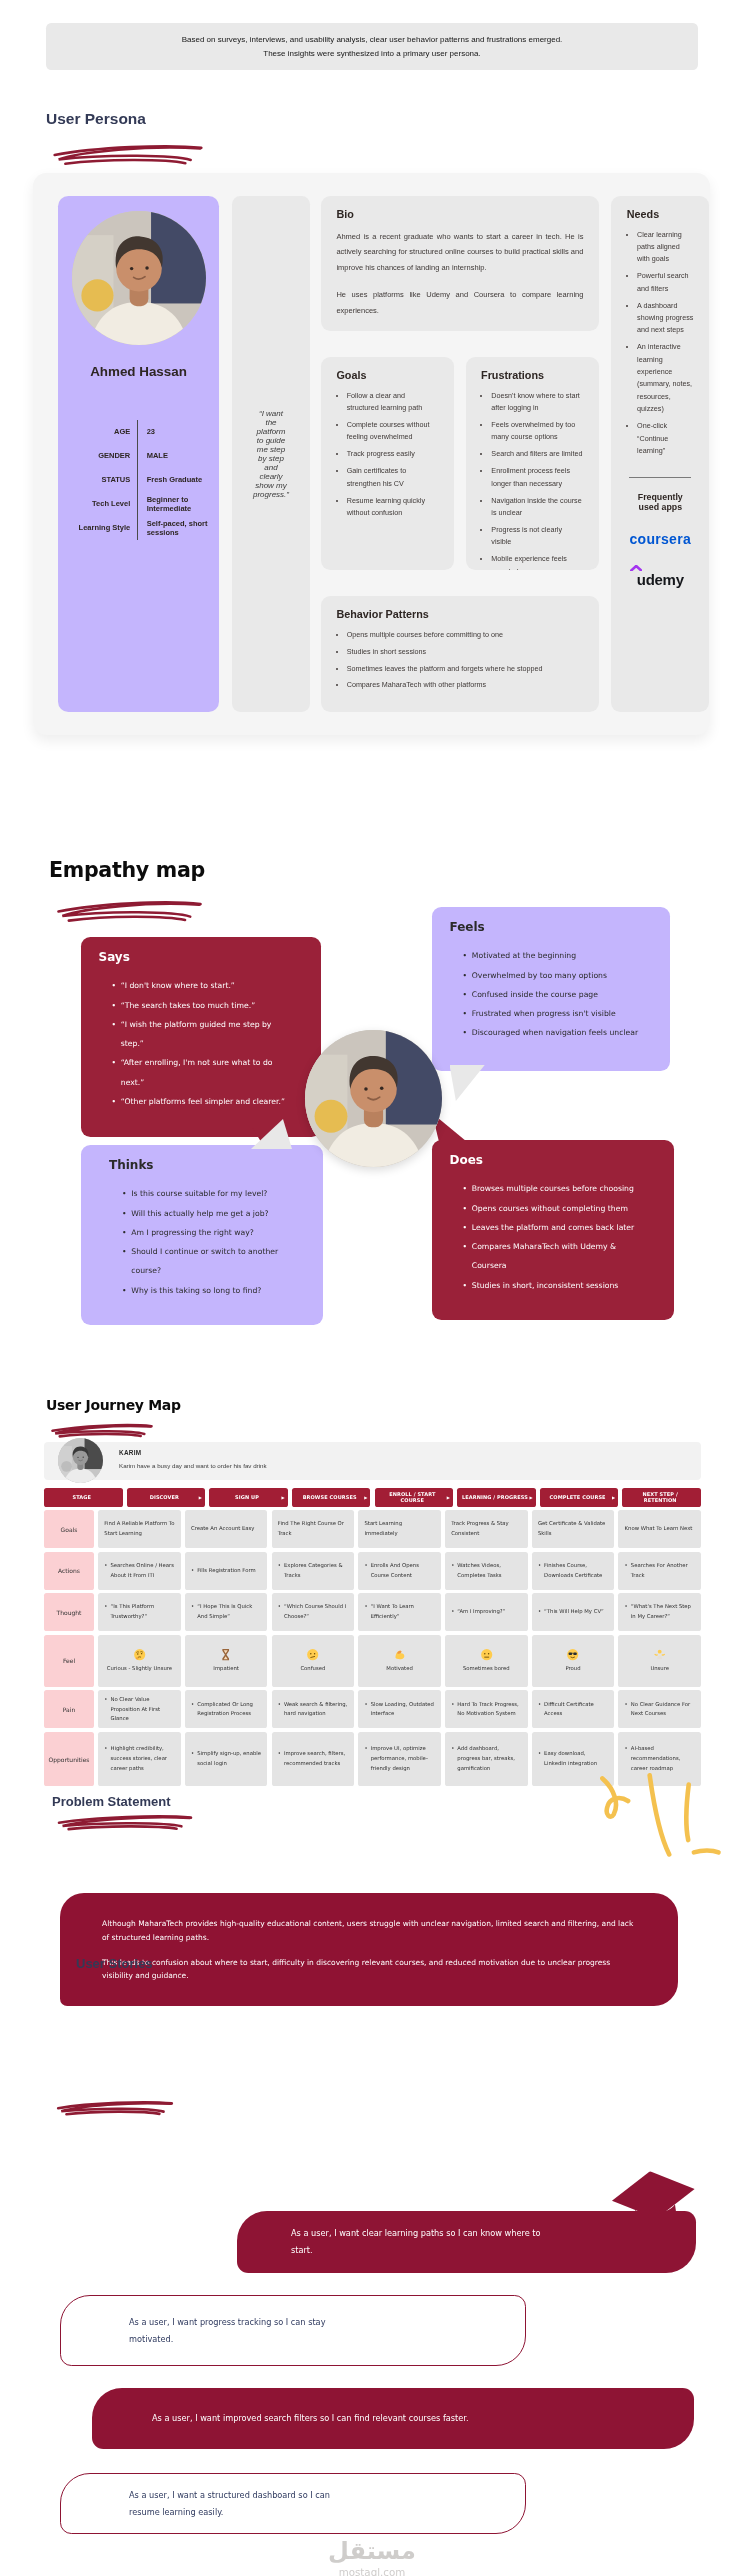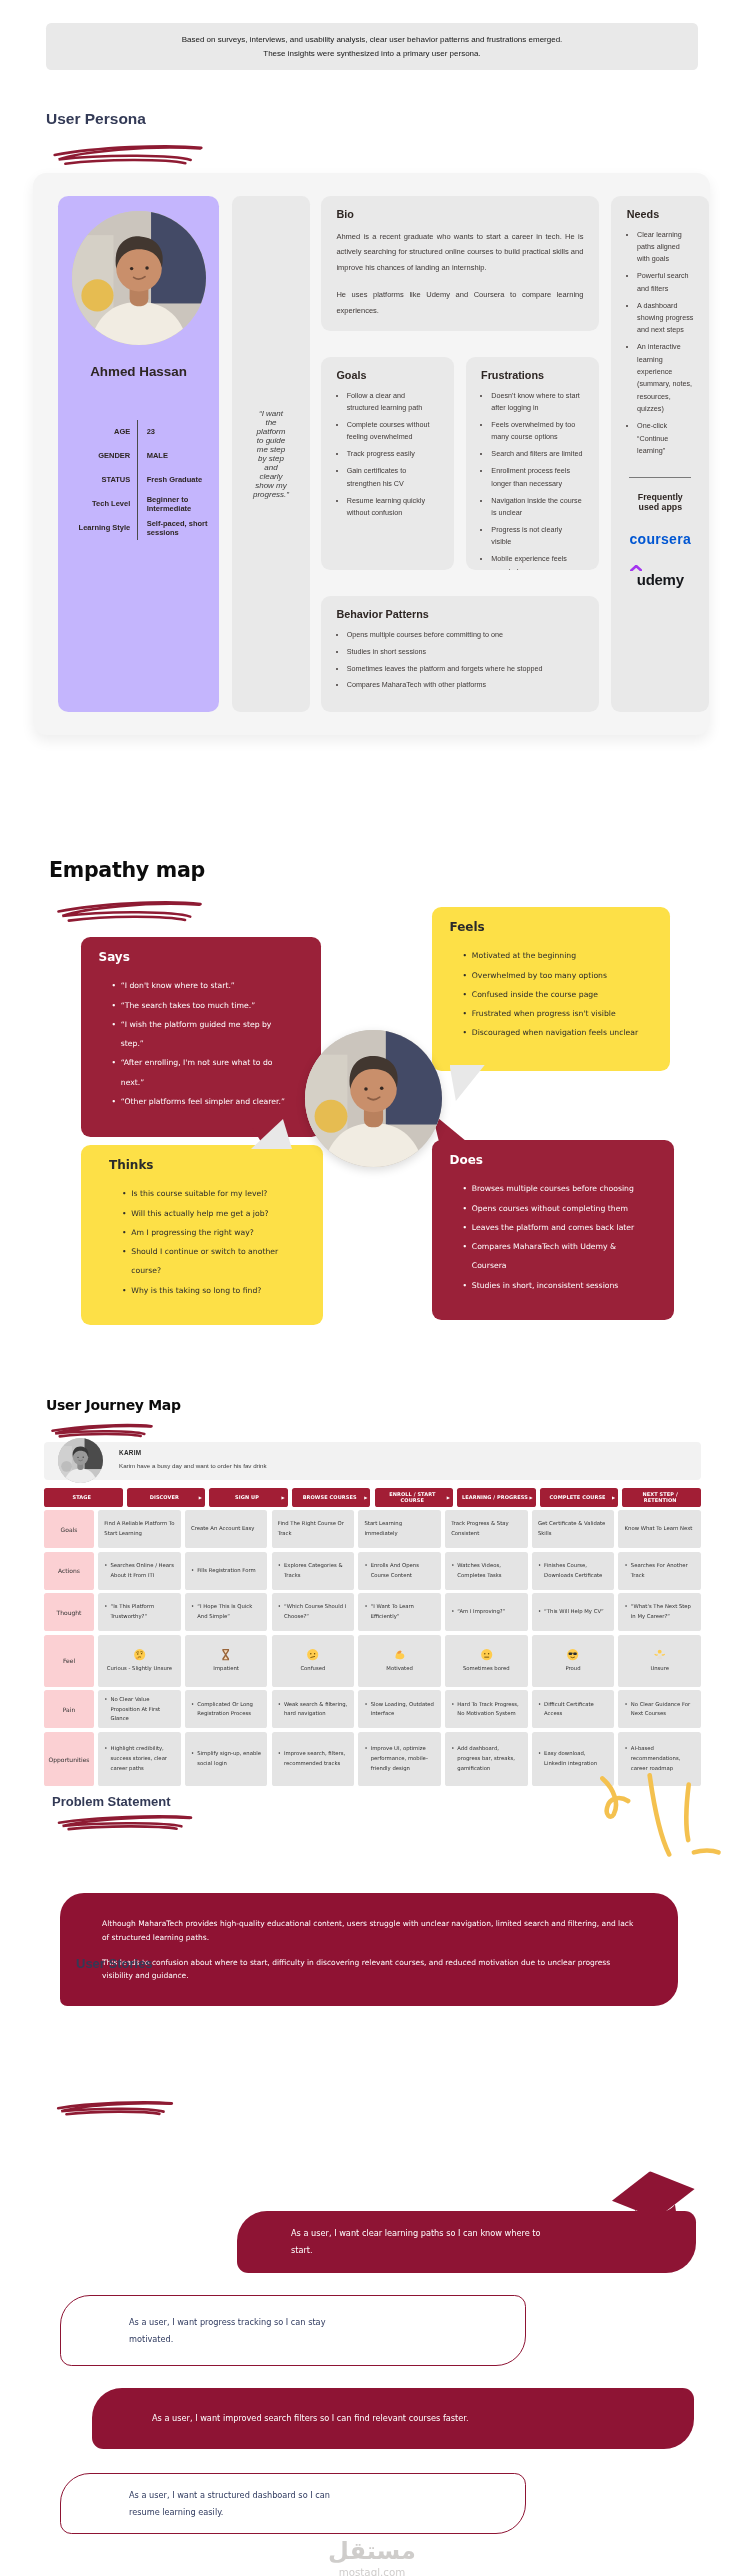--- a/index.html
+++ b/index.html
@@ -48,21 +48,21 @@
   .needs-card{flex:1;display:flex;flex-direction:column;}
   .needs-divider{border:none;border-top:0.7px solid #7a7a7a;margin:15.5px 2.1px 13.4px;width:92%;}
   .apps-title{text-align:center;font-weight:bold;font-size:8.8px;color:#2E2623;margin:0;}
   .coursera{text-align:center;color:#0056D2;font-weight:bold;font-size:14px;letter-spacing:0.3px;margin-top:19.6px;}
   .udemy{width:67px;margin:24px auto 0;position:relative;font-weight:bold;font-size:15px;color:#15171b;text-align:center;letter-spacing:-0.3px;}
   .udemy-caret{position:absolute;left:3.1px;top:-6.7px;width:12.4px;height:6.7px;}
 
   
   .emp-bubble{position:absolute;border-radius:9.3px;padding:13.4px 17.5px;box-sizing:border-box;z-index:2;font-family:"DejaVu Sans",sans-serif;}
   .emp-red{background:#9A2139;color:#fff;}
-  .emp-gray{background:#fde047;color:#2b2b2b;}
+  .emp-gray{background:#c4b5fd;color:#2b2b2b;}
   .emp-bubble h3{margin:0 0 6.2px;font-size:12px;font-weight:bold;}
   .emp-bubble ul{list-style:none;margin:12px;padding:0;}
   .emp-bubble li{font-size:7.7px;line-height:2.5;padding-left:10.3px;position:relative;}
   .emp-bubble li::before{content:"•";position:absolute;left:1px;}
   .tail{position:absolute;z-index:1;}
   .says-tail{width:40px;height:40px;bottom:-31px;right:36px;background:#9A2139;clip-path:polygon(18% 0,100% 0,80% 100%);}
   .feels-tail{width:40px;height:36px;bottom:-30px;left:17.5px;background:#E8E8E8;clip-path:polygon(0 0,88% 0,16% 100%);}
   .thinks-tail{width:41px;height:30px;top:-26px;right:31px;background:#E8E8E8;clip-path:polygon(78% 0,100% 100%,0 100%);}
   .does-tail{width:47px;height:31px;top:-27px;left:0;background:#9A2139;clip-path:polygon(0 0,80% 100%,16% 100%);}
   .emp-photo{left:305px;top:1030px;width:137px;height:137px;border-radius:50%;overflow:hidden;z-index:5;

